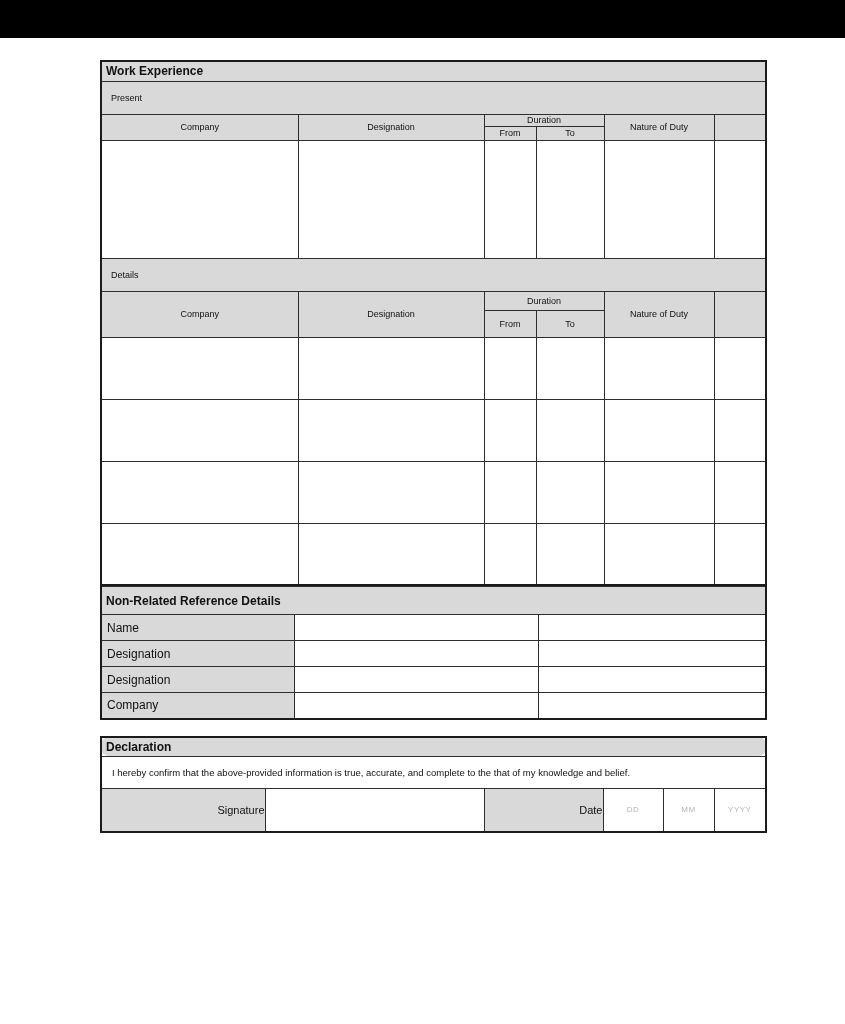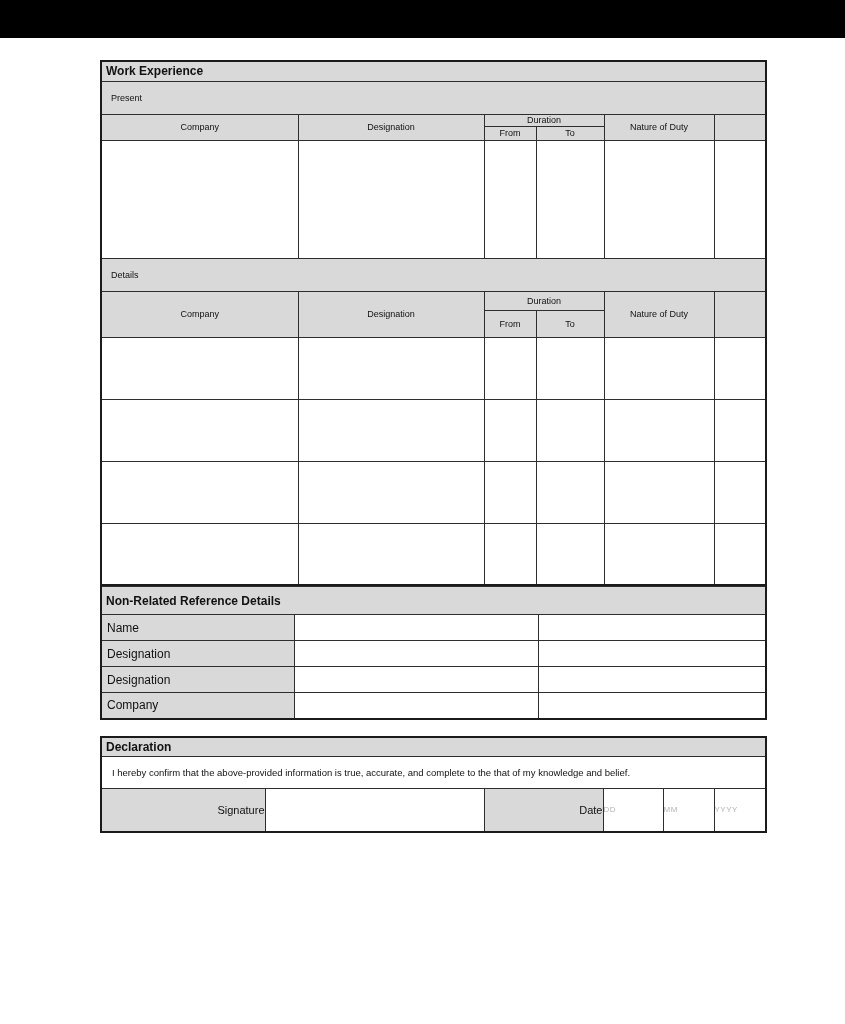--- a/index.html
+++ b/index.html
@@ -26,30 +26,30 @@
   tr.h2 td { height:14px; }
   tr.ph1 td { height:19px; }
   tr.ph2 td { height:27px; }
   tr.present-data td { height:118px; background:#ffffff; }
   tr.prev-data td { height:62px; background:#ffffff; }
 
   td.ref-label { background:#d9d9d9; font-size:12px; padding:2px 5px; height:26px; }
   td.ref-value { background:#ffffff; height:26px; }
   tr.ref-head td { height:28px; }
 
-  td.dec-head { height:18px; }
+  td.dec-head { height:18px;border-radius:8px; }
   td.statement { background:#ffffff; font-size:9.5px; padding:2px 10px; height:32px; }
   td.sig-label {
     background:#d9d9d9; font-weight:normal; font-size:11px;
     text-align:right; height:44px;
   }
   td.sig-blank { background:#ffffff; height:30px; }
   td.date-part {
     background:#ffffff; color:#b3b3b3; font-size:8px;
-    text-align:left; height:30px; letter-spacing:0.5px;
+    text-align:center; height:30px; letter-spacing:0.5px;
   }
   .dec-gap { height:16px; }
 </style>
 </head>
 <body>
 
 <div class="page">
   <div class="top-bar"></div>
 
   <div class="form-area">

